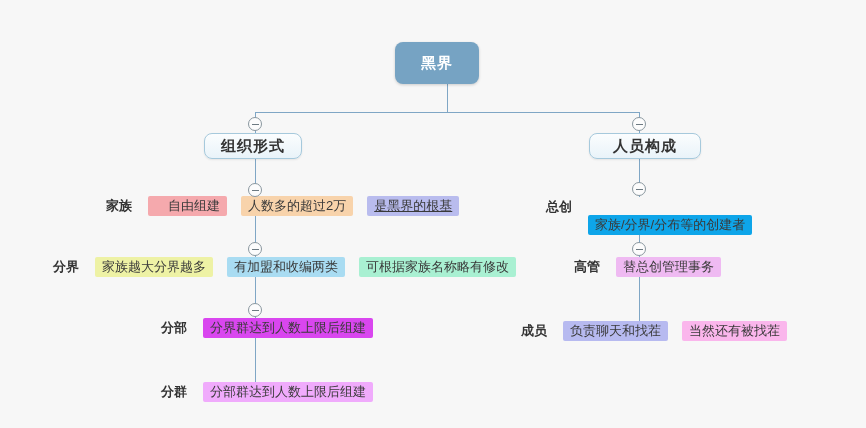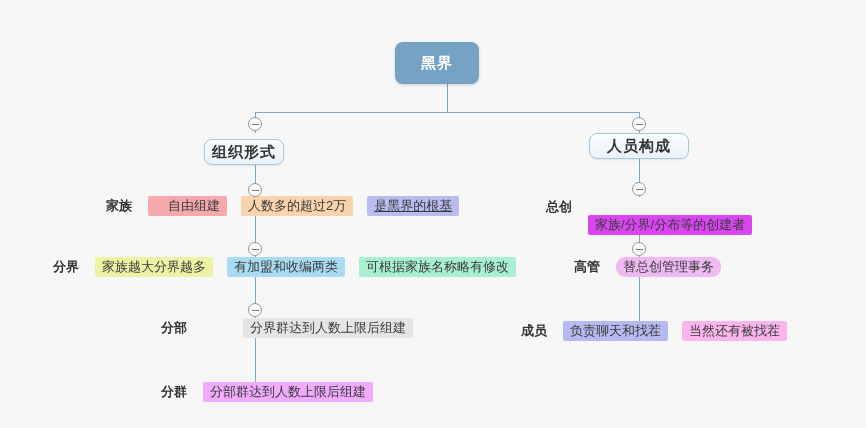--- a/index.html
+++ b/index.html
@@ -61,51 +61,51 @@
       <span class="minus"></span>
     </div>
   <div class="collapse" style="left:632px;top:182px">
       <span class="minus"></span>
     </div>
   <div class="collapse" style="left:632px;top:242px">
       <span class="minus"></span>
     </div>
 
   <div class="root-node">黑界</div>
-  <div class="branch-node" style="left:204px;top:139px;width:80px">组织形式</div>
-  <div class="branch-node" style="left:589px;top:133px;width:100px">人员构成</div>
+  <div class="branch-node" style="left:204px;top:133px;width:98px">组织形式</div>
+  <div class="branch-node" style="left:589px;top:133px;width:112px">人员构成</div>
 
   <div class="row" style="left:106px;top:196px">
     <span class="row-label">家族</span>
     <span class="tag" style="background: rgb(245, 169, 173); padding-left: 20px;">自由组建</span>
     <span class="tag" style="background: rgb(248, 211, 171);">人数多的超过2万</span>
     <span class="tag" style="background: rgb(185, 188, 238); text-decoration: underline;">是黑界的根基</span>
   </div>
   <div class="row" style="left:53px;top:257px">
     <span class="row-label">分界</span>
     <span class="tag" style="background: rgb(238, 242, 165);">家族越大分界越多</span>
     <span class="tag" style="background: rgb(169, 220, 242);">有加盟和收编两类</span>
     <span class="tag" style="background: rgb(169, 240, 210);">可根据家族名称略有修改</span>
   </div>
   <div class="row" style="left:161px;top:318px">
     <span class="row-label">分部</span>
-    <span class="tag" style="background: #e5e5e5; margin-left: 40px;">分界群达到人数上限后组建</span>
+    <span class="tag" style="background: #d946ef;">分界群达到人数上限后组建</span>
   </div>
   <div class="row" style="left:161px;top:382px">
     <span class="row-label">分群</span>
     <span class="tag" style="background: #f0abfc;">分部群达到人数上限后组建</span>
   </div>
 
   <div class="row" style="left:546px;top:197px">
     <span class="row-label">总创</span>
-    <span class="tag" style="background: #d946ef; margin-top: 36px;">家族/分界/分布等的创建者</span>
+    <span class="tag" style="background: #0ea5e9; margin-top: 36px;">家族/分界/分布等的创建者</span>
   </div>
   <div class="row" style="left:574px;top:257px">
     <span class="row-label">高管</span>
-    <span class="tag" style="background: rgb(239, 186, 242); border-radius: 9px;">替总创管理事务</span>
+    <span class="tag" style="background: rgb(239, 186, 242);">替总创管理事务</span>
   </div>
   <div class="row" style="left:521px;top:321px">
     <span class="row-label">成员</span>
     <span class="tag" style="background: rgb(183, 186, 240);">负责聊天和找茬</span>
     <span class="tag" style="background: rgb(250, 182, 236);">当然还有被找茬</span>
   </div>
 
 </div>
 
 </body></html>

